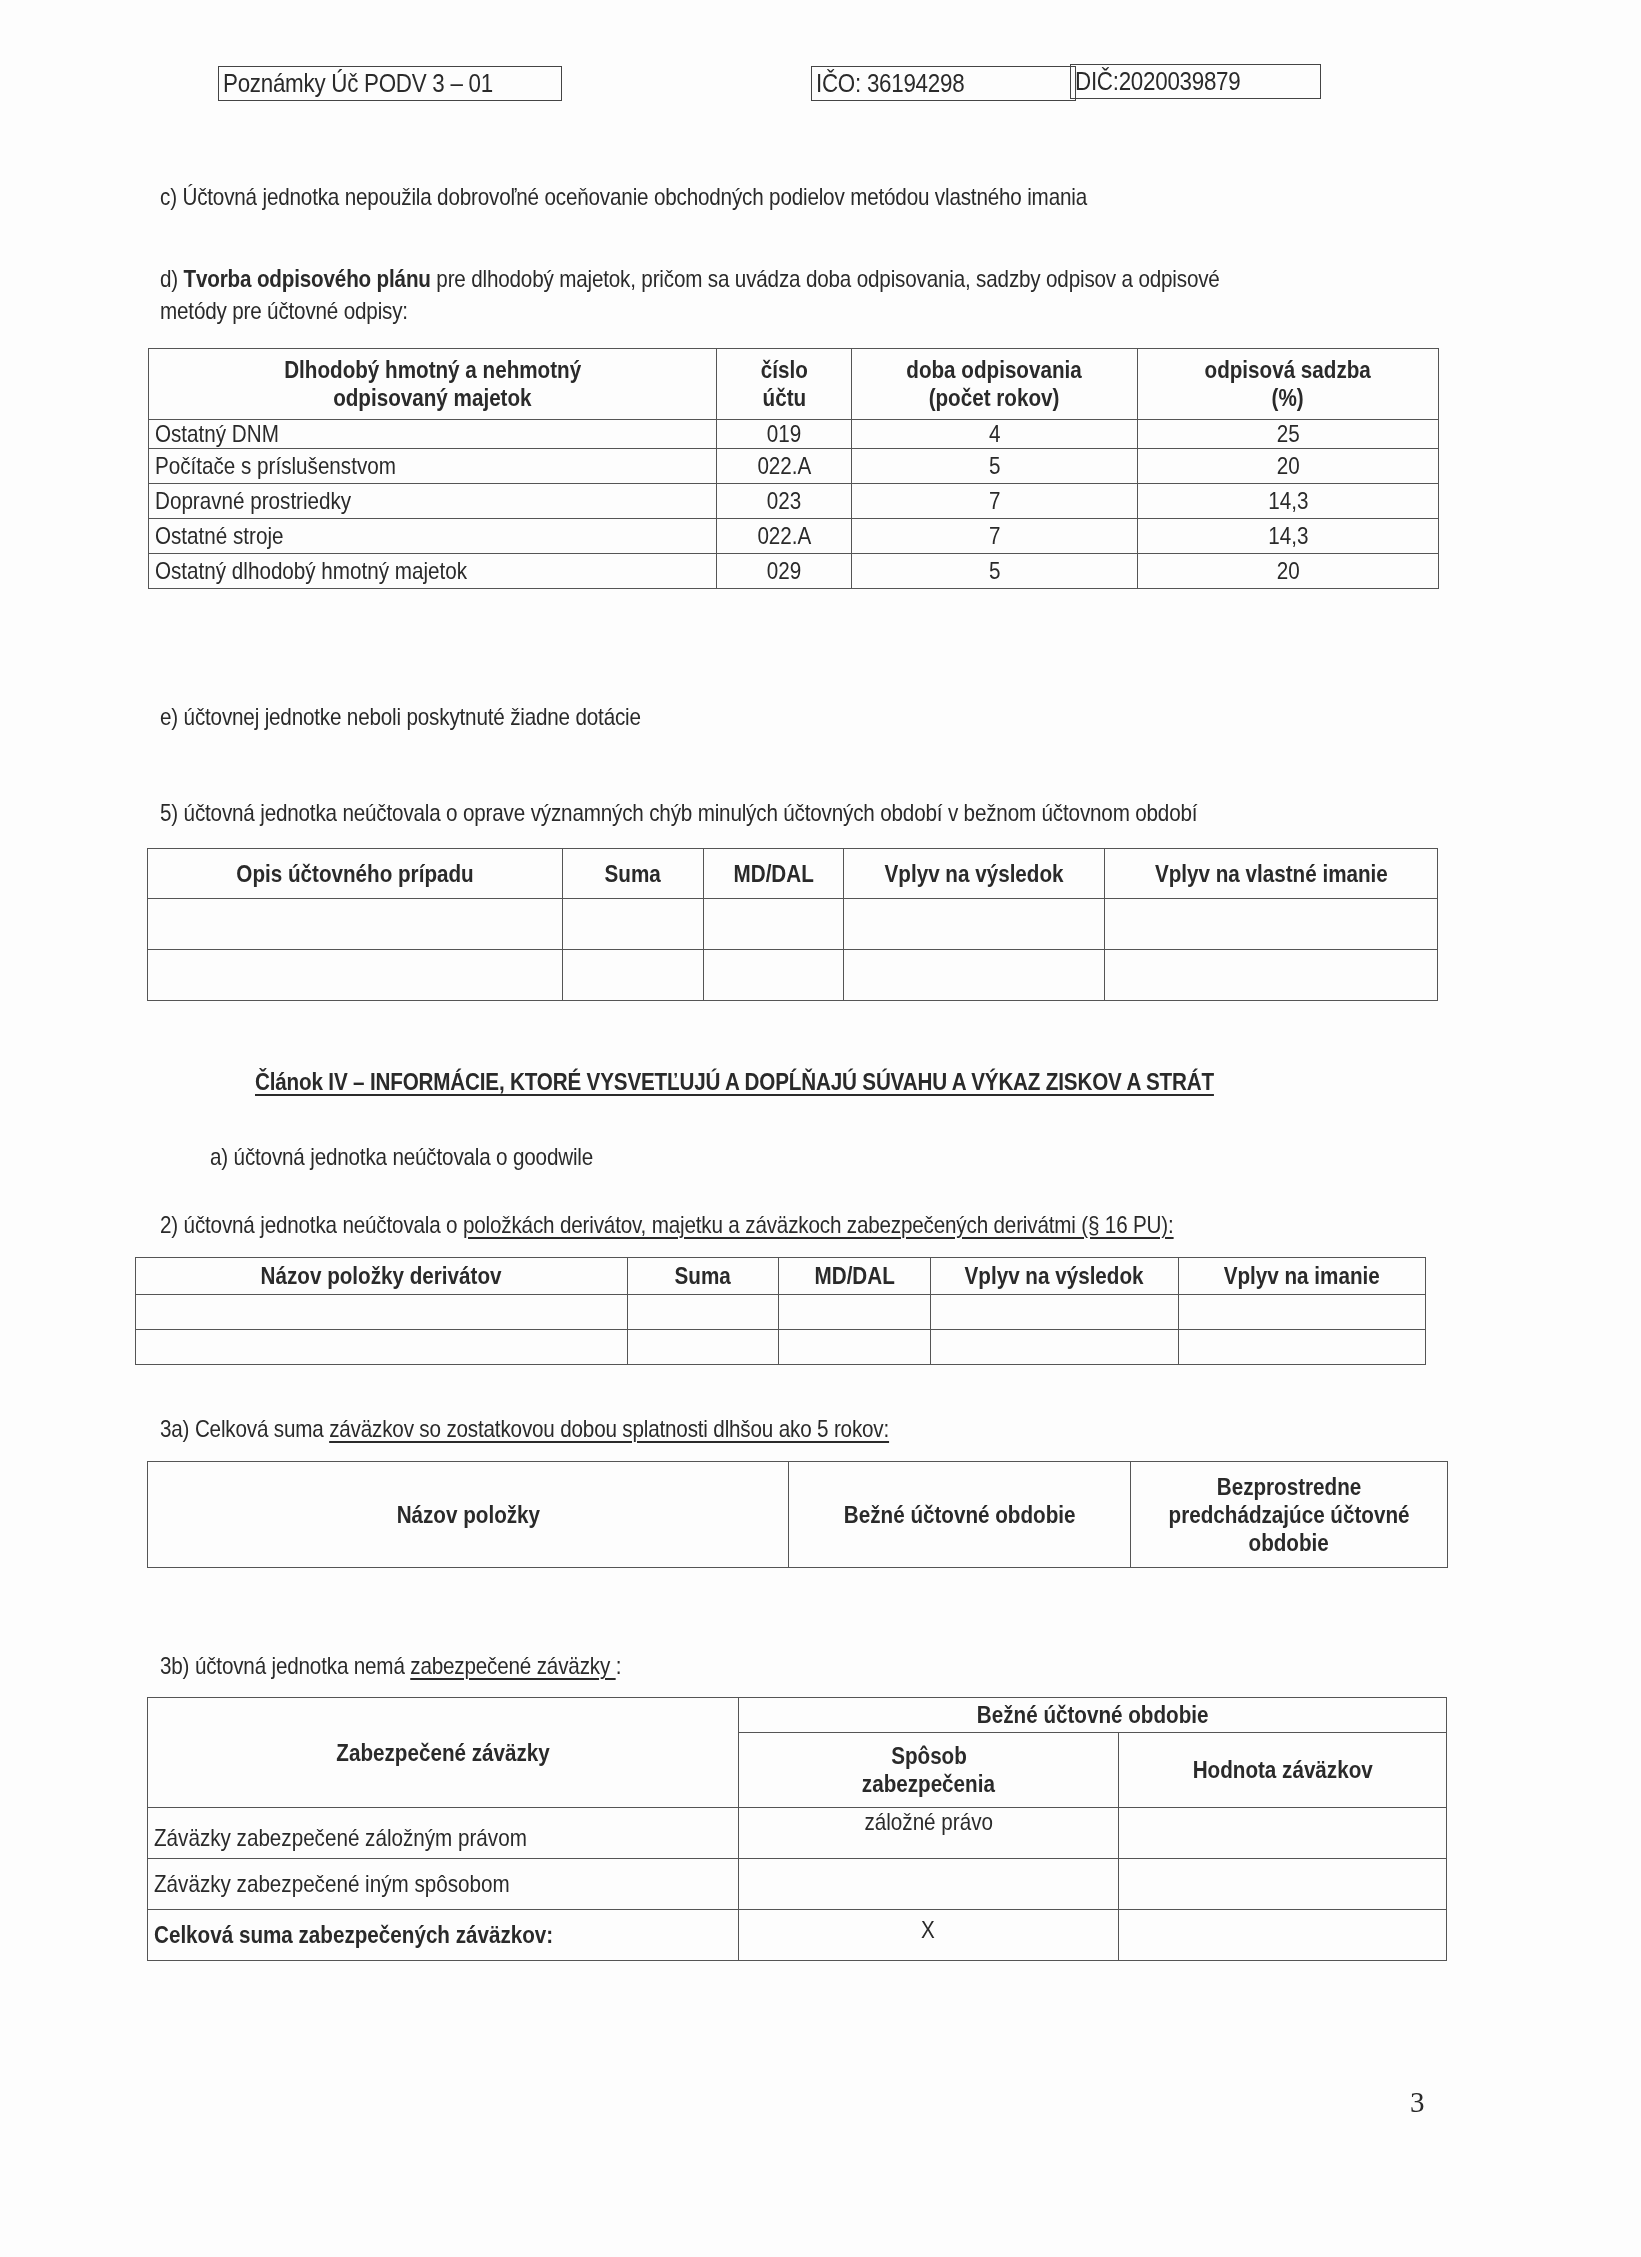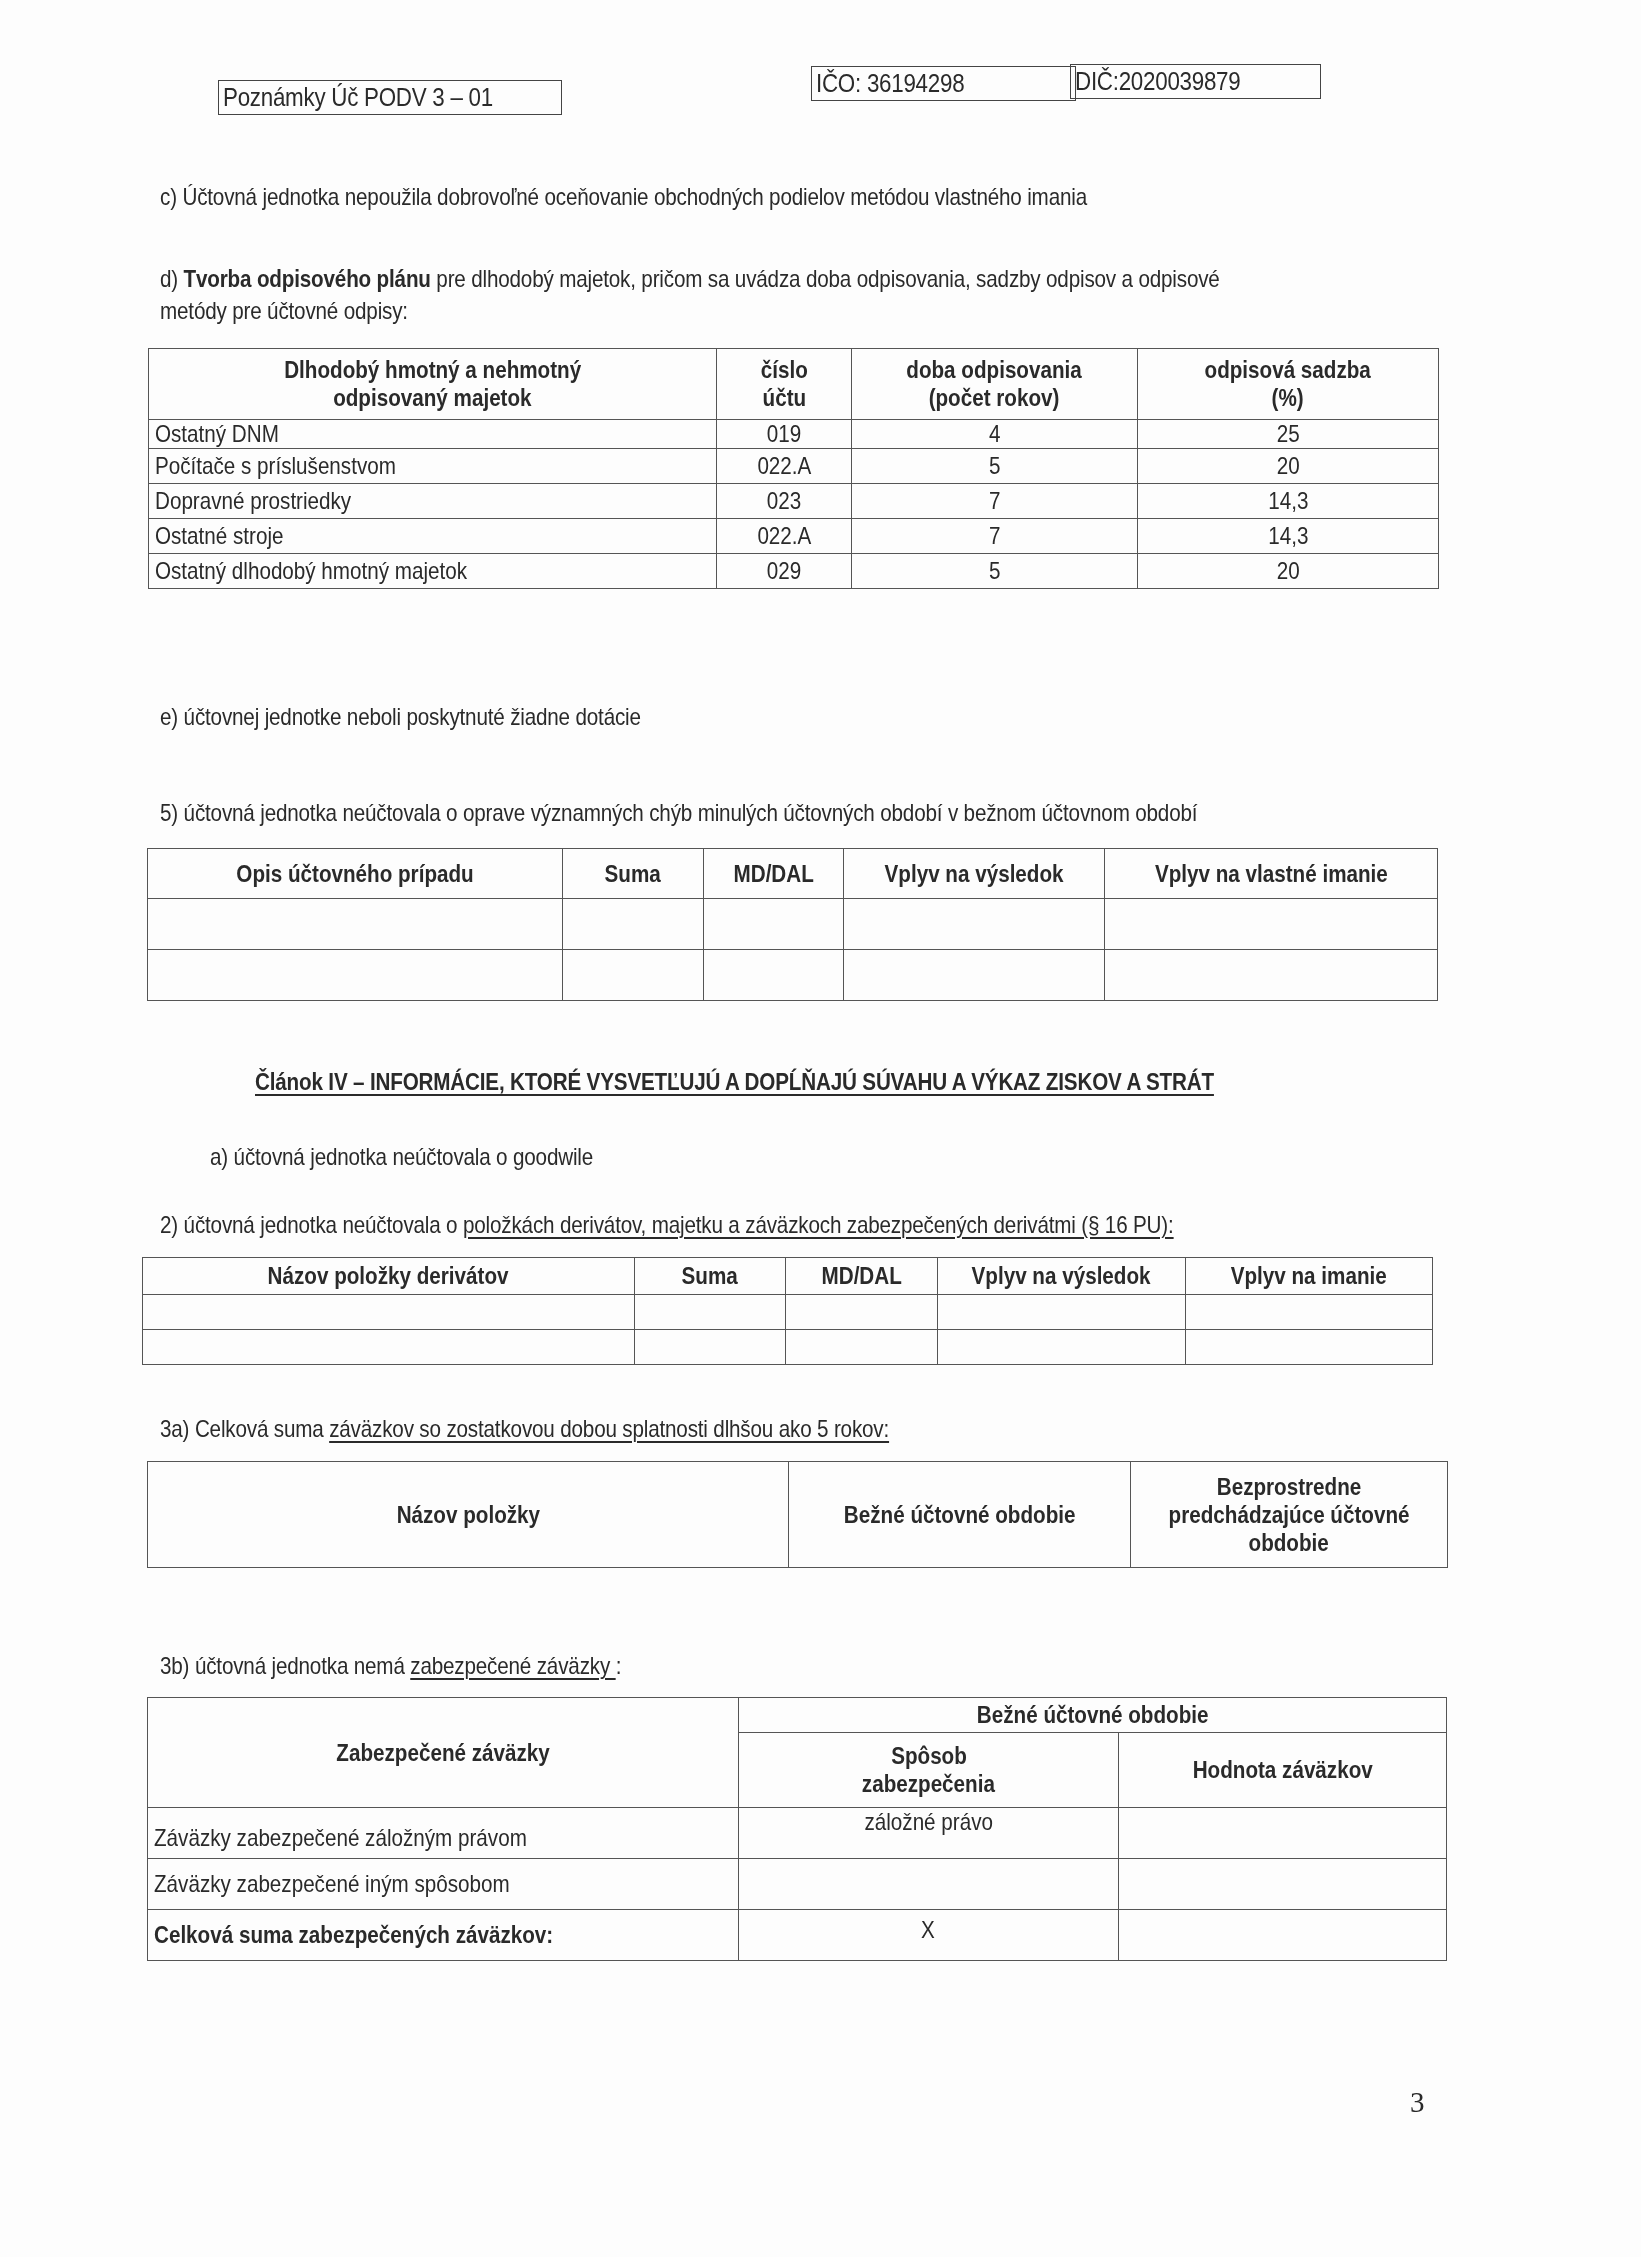--- a/index.html
+++ b/index.html
@@ -14,21 +14,21 @@
   td, th { border:1.9px solid #555; font-size:24px; padding:0 5.8px; overflow:hidden; }
   th { font-weight:bold; }
   .tc { text-align:center; }
   .cx { display:inline-block; transform:scaleX(0.86); transform-origin:center; white-space:nowrap; }
   .lx { display:inline-block; transform:scaleX(0.86); transform-origin:left center; white-space:nowrap; }
   .pnum { font-family:"Liberation Serif", serif; font-size:29px; }
 </style>
 </head>
 <body>
 
-<div class="abs hbox" style="left:218px;top:80px;width:334px;">
+<div class="abs hbox" style="left:218px;top:66px;width:334px;">
   <span class="lx">Poznámky Úč PODV 3 – 01</span>
 </div>
 <div class="abs hbox" style="left:811px;top:66px;width:255px;">
   <span class="lx">IČO: 36194298</span>
 </div>
 <div class="abs hbox" style="left:1070px;top:64px;width:241px;">
   <span class="lx">DIČ:2020039879</span>
 </div>
 
 <div class="abs para" style="left:160px;top:183px;">c) Účtovná jednotka nepoužila dobrovoľné  oceňovanie obchodných podielov metódou vlastného imania</div>
@@ -123,21 +123,21 @@
   </table>
 
 <div class="abs para bold u" style="left:255px;top:1068px;">Článok IV – INFORMÁCIE, KTORÉ VYSVETĽUJÚ A DOPĹŇAJÚ SÚVAHU A VÝKAZ ZISKOV A STRÁT</div>
 
 <div class="abs para" style="left:210px;top:1143px;">a) účtovná jednotka neúčtovala o goodwile</div>
 
 <div class="abs para" style="left:160px;top:1211px;">
   <span>2) účtovná jednotka neúčtovala o  </span><span class="u">položkách derivátov, majetku a záväzkoch zabezpečených derivátmi (§ 16 PU):</span>
 </div>
 
-<table style="left:142px;top:1257px;width:1290px;">
+<table style="left:135px;top:1257px;width:1290px;">
   <colgroup>
       <col style="width:492px">
       <col style="width:151px">
       <col style="width:152px">
       <col style="width:248px">
       <col style="width:247px">
     </colgroup>
   <tbody>
       <tr style="height:37px;">
     <th class="tc"><span class="cx">Názov položky derivátov</span></th>

